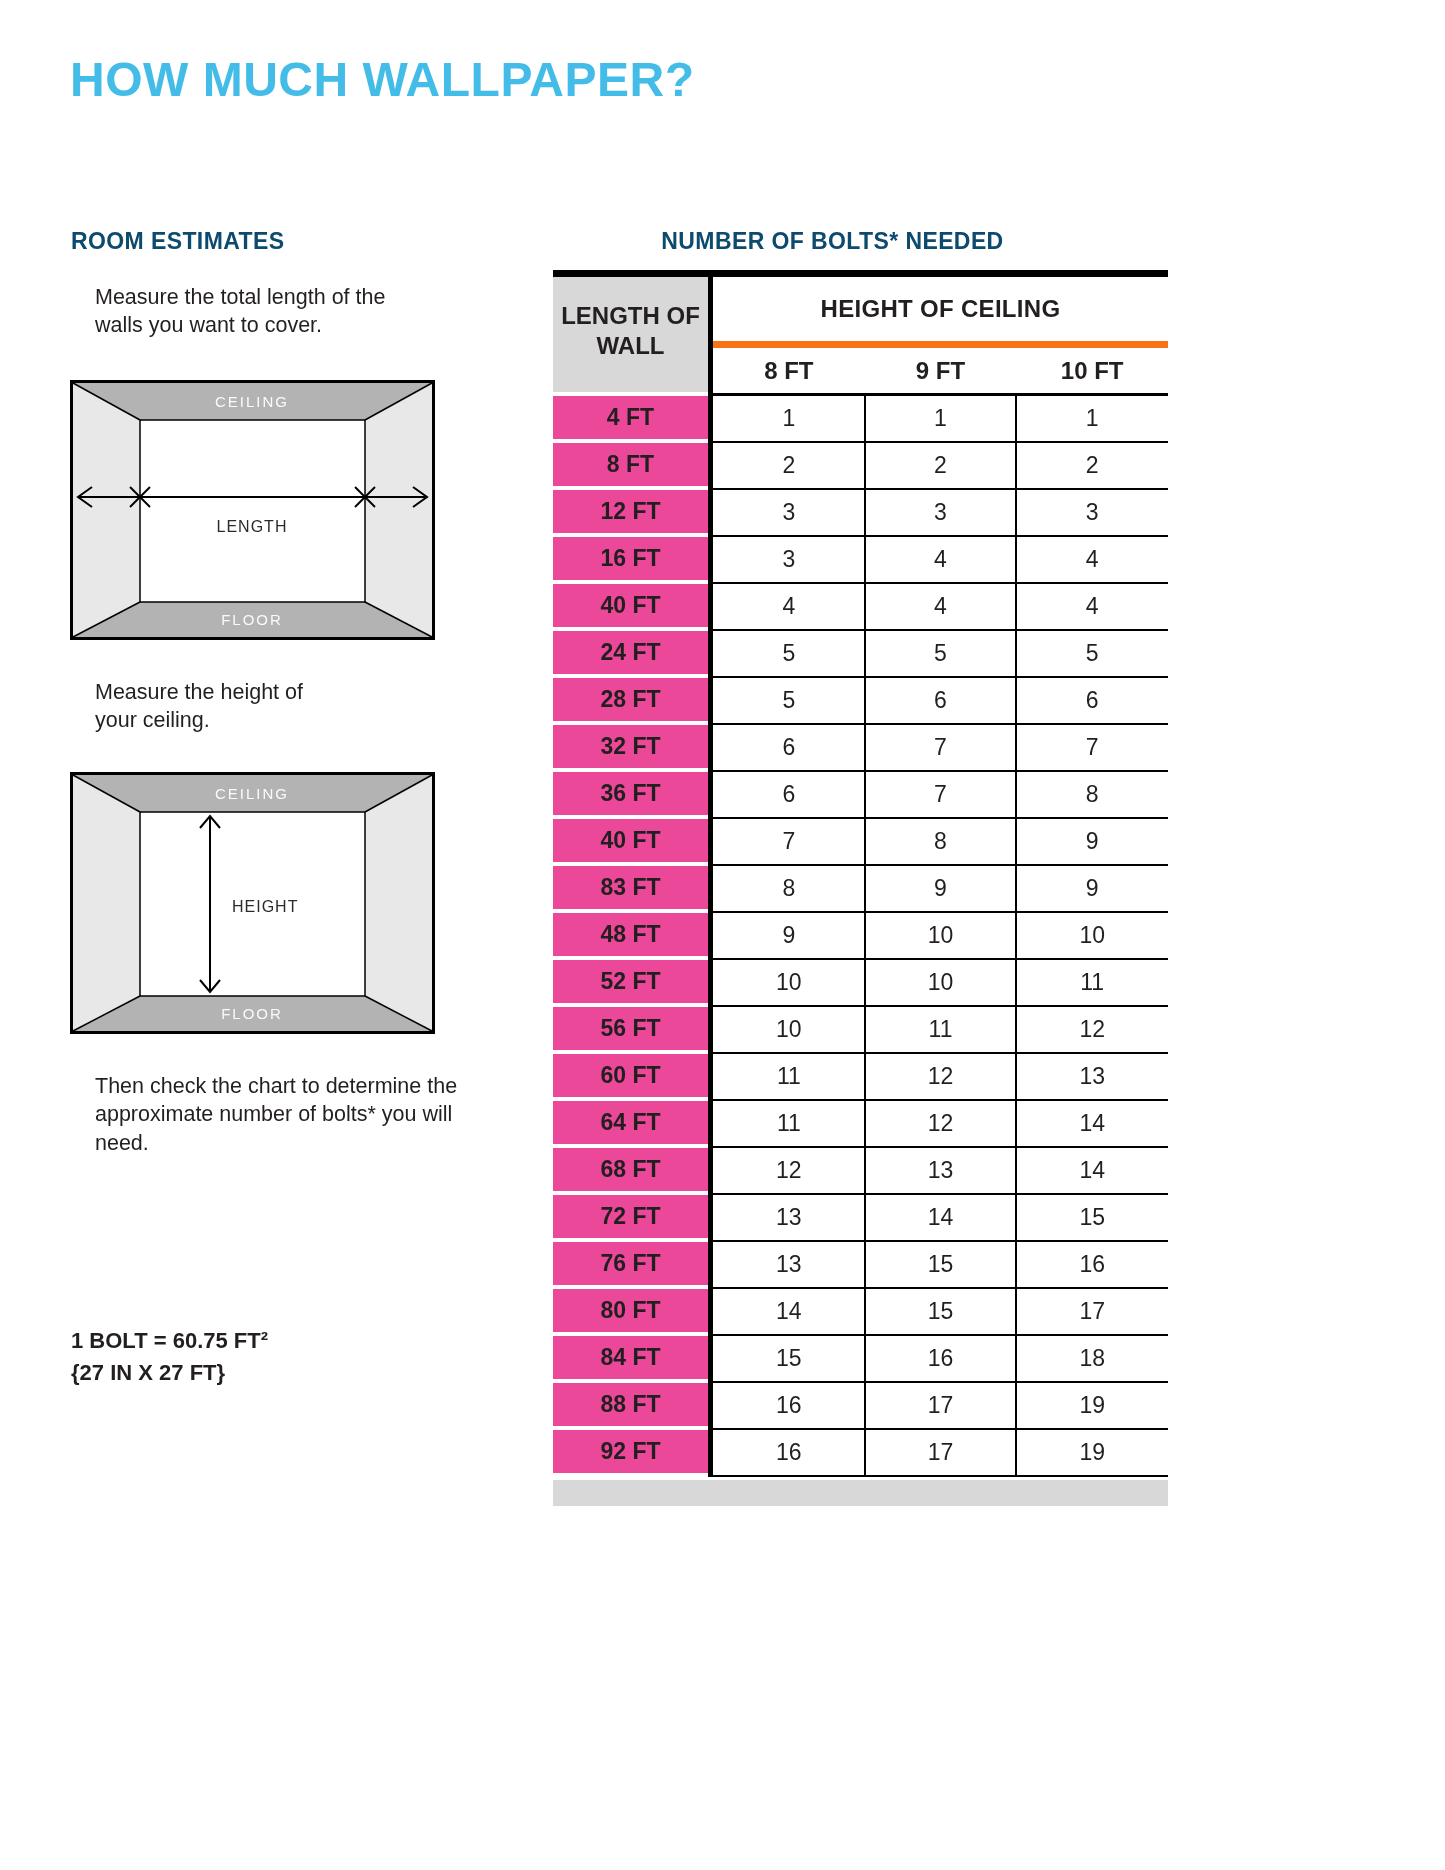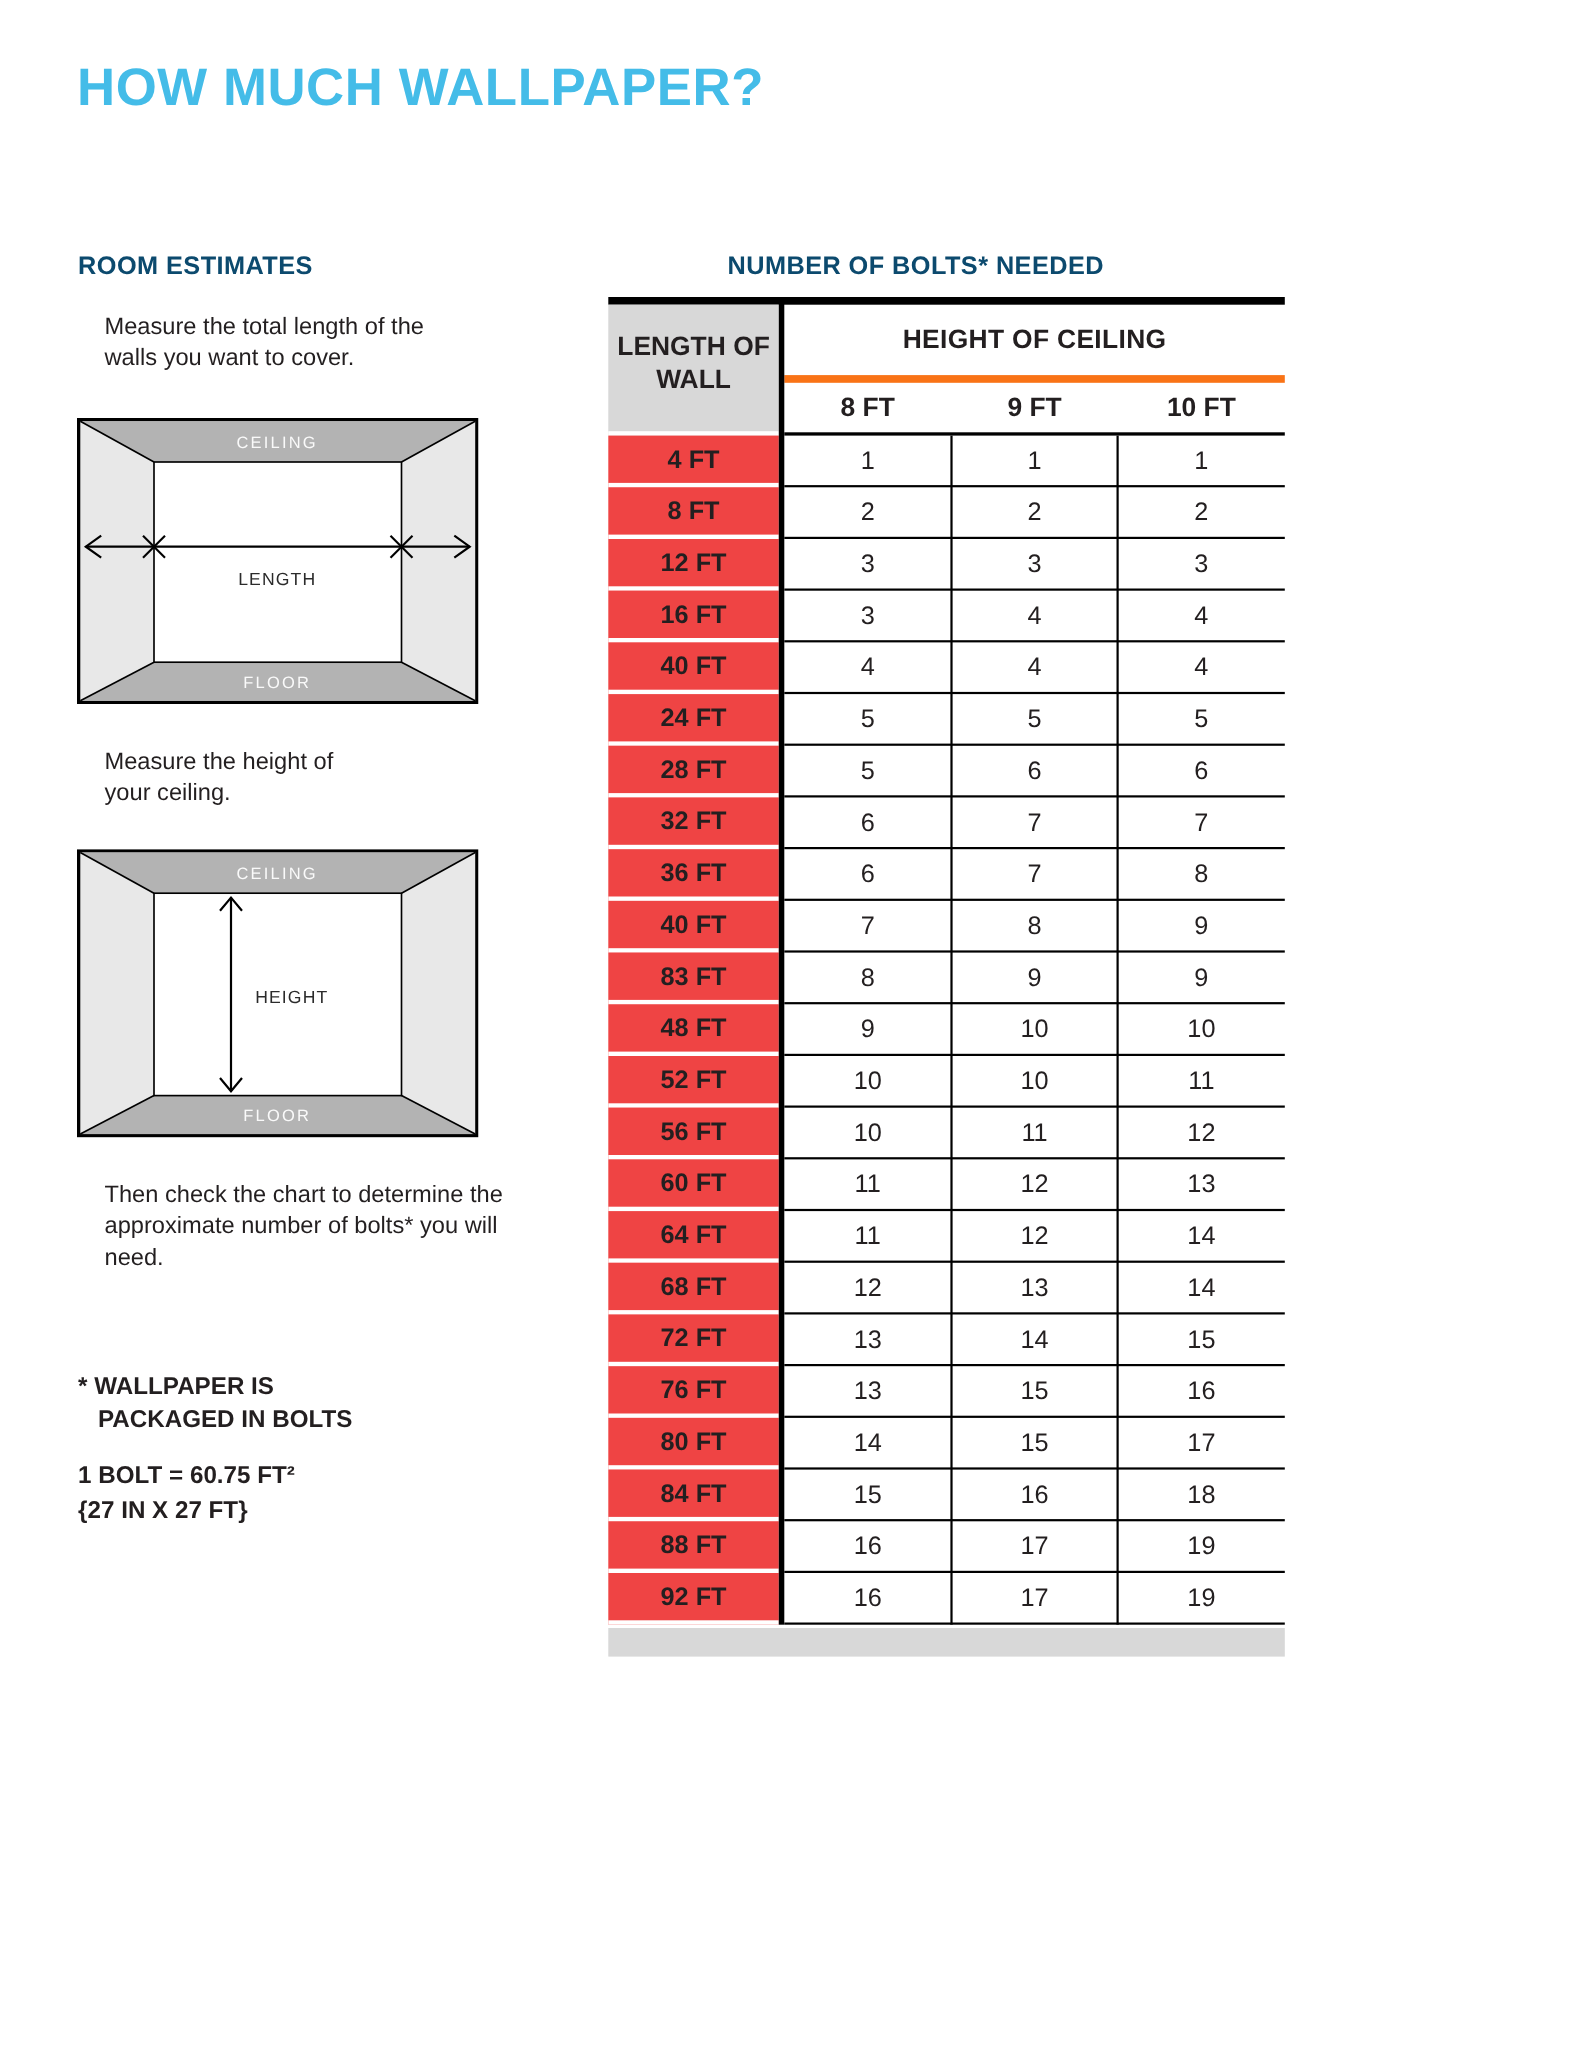--- a/index.html
+++ b/index.html
@@ -44,21 +44,21 @@
   .t-group {
     height:71px; border-bottom:7px solid #f97316;
     display:flex; align-items:center; justify-content:center;
     font-weight:bold; font-size:24px; letter-spacing:0.3px;
   }
   .t-subrow { height:48px; border-bottom:3px solid #000; display:flex; }
   .t-subcell { flex:1; display:flex; align-items:center; justify-content:center; font-weight:bold; font-size:24px; }
 
   .t-row { display:flex; height:47px; }
   .t-rowhead {
-    width:155px; background:#ef4444; border-bottom:4px solid #fff;
+    width:155px; background:#ec4899; border-bottom:4px solid #fff;
     display:flex; align-items:center; justify-content:center;
     font-weight:bold; font-size:23px;
   }
   .t-cell {
     flex:1; border-bottom:2px solid #000;
     display:flex; align-items:center; justify-content:center;
     font-size:23px; color:#231f20;
   }
   .t-row .t-cell:nth-child(2) { margin-left:5px; }
   .t-strip { height:26px; background:#d8d8d8; margin-top:3px; }
@@ -118,24 +118,20 @@
       <polyline points="130,56 140,44 150,56" fill="none" stroke="#000" stroke-width="2"></polyline>
       <polyline points="130,208 140,220 150,208" fill="none" stroke="#000" stroke-width="2"></polyline>
     </g>
     <text class="diag-band-label" x="182" y="27" text-anchor="middle">CEILING</text>
     <text class="diag-dim-label" x="162" y="140" text-anchor="start">HEIGHT</text>
     <text class="diag-band-label" x="182" y="247" text-anchor="middle">FLOOR</text>
   </svg>
 
   <p class="body-text" id="step3">Then check the chart to determine the approximate number of bolts* you will need.</p>
 
-  <div class="footnote">
-    <div>* WALLPAPER IS</div>
-    <div class="indent">PACKAGED IN BOLTS</div>
-  </div>
 
   <div class="boltinfo">
     <div>1 BOLT = 60.75 FT²</div>
     <div>{27 IN X 27 FT}</div>
   </div>
 
   <div class="sec-head table-head">NUMBER OF BOLTS* NEEDED</div>
 
   <div class="table-wrap">
     <div class="t-topline"></div>

